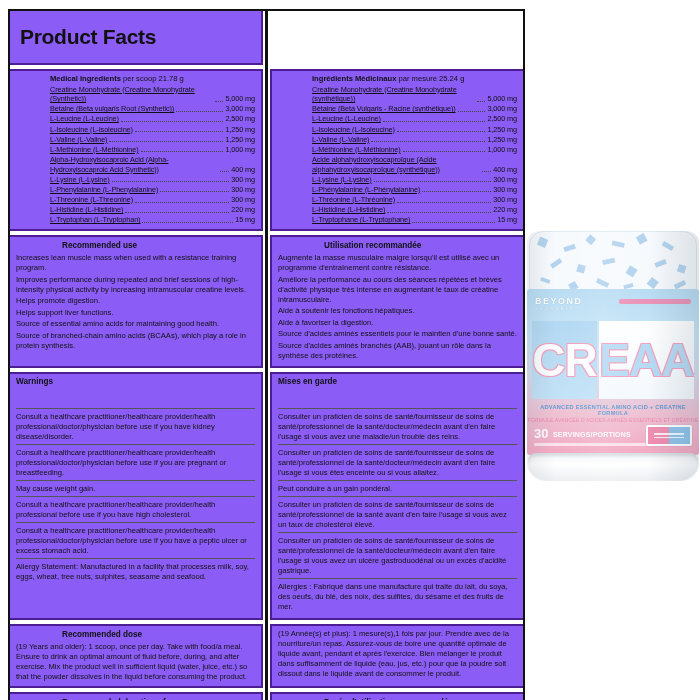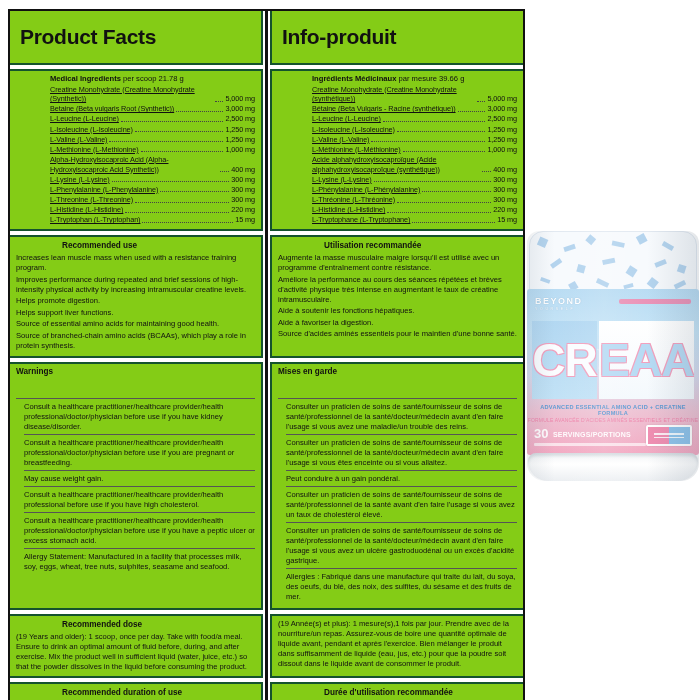--- a/index.html
+++ b/index.html
@@ -5,39 +5,39 @@
   html,body{margin:0;padding:0;}
   body{width:700px;height:700px;position:relative;background:#fff;overflow:hidden;
        font-family:"Liberation Sans",sans-serif;color:#111;-webkit-font-smoothing:antialiased;}
 
   
   .label-table{position:absolute;left:8px;top:9px;width:517px;}
   .label-table .frame{position:absolute;inset:0;border:2px solid #111;pointer-events:none;z-index:3;}
   .label-table .center-divider{position:absolute;top:0;bottom:0;left:50%;width:3px;margin-left:-1.5px;background:#111;z-index:3;}
   .lrow{display:grid;grid-template-columns:1fr 1fr;column-gap:7px;margin-bottom:4px;}
   .lrow:last-child{margin-bottom:0;}
-  .box{border:2px solid #14532d;background:#84cc16;padding:3px 6px 4px;box-sizing:border-box;
+  .box{border:2px solid #4c1d95;background:#8b5cf6;padding:3px 6px 4px;box-sizing:border-box;
        font-size:7.6px;line-height:1.32;}
   .box .sec-title{font-weight:bold;font-size:8.2px;margin:1px 0 1px;padding-left:46px;}
   .hdr-box{padding:6px 10px;display:flex;align-items:center;min-height:56px;}
   .hdr-title{font-weight:bold;font-size:21px;letter-spacing:-0.3px;}
 
   
   .ing-unit{font-weight:normal;}
   .ing-row{display:flex;align-items:flex-end;font-size:7.3px;letter-spacing:-0.1px;margin:0.5px 0;}
   .ing-name{max-width:82%;text-decoration:underline;}
   .ing-leader{flex:1 1 8px;min-width:8px;border-bottom:1px dotted #444;margin:0 2px 2px 2px;}
   .ing-val{white-space:nowrap;}
 
   
   .para{margin:0 0 1.5px;}
 
   
   .w-title{font-weight:bold;font-size:8.2px;padding-bottom:20px;border-bottom:1px solid #555;}
-  .w-item{padding:2.5px 0;margin-left:8px;}
+  .w-item{padding:2.5px 0;}
   .w-item + .w-item{border-top:1px solid #555;}
 
   .min-ing{min-height:116px;padding-left:40px;} .min-use{min-height:111px;} .min-warn{min-height:178px;}
   .min-dose{min-height:64px;} .min-dur{min-height:29px;}
 
   
   .tub{position:absolute;left:527px;top:231px;width:172px;height:250px;}
   .tub-shade{position:absolute;inset:0;border-radius:12px 12px 18px 18px;z-index:5;pointer-events:none;
      background:linear-gradient(90deg,rgba(70,90,110,.10),rgba(255,255,255,0) 16%,rgba(255,255,255,.12) 45%,rgba(255,255,255,0) 70%,rgba(60,80,100,.14));}
   .tub-lid{position:absolute;top:0;left:2px;right:2px;height:62px;background:#f7fafd;
@@ -79,23 +79,20 @@
 <body>
 
 <div class="label-table">
   <div class="frame"></div>
   <div class="center-divider"></div>
 
   <div class="lrow">
     <div class="box hdr-box">
       <span class="hdr-title">Product Facts</span>
     </div>
-    <div class="box hdr-box">
-      <span class="hdr-title">Info-produit</span>
-    </div>
   </div>
 
   <div class="lrow">
     <div class="box min-ing">
       <div>
         <b>Medical Ingredients</b>
         <span class="ing-unit">per scoop 21.78 g</span>
       </div>
       <div>
 
@@ -168,21 +165,21 @@
           <div class="ing-row">
             <span class="ing-name">L-Tryptophan (L-Tryptophan)</span>
             <span class="ing-leader"></span>
             <span class="ing-val">15 mg</span>
           </div>
         </div>
     </div>
     <div class="box min-ing">
       <div>
         <b>Ingrédients Médicinaux</b>
-        <span class="ing-unit">par mesure 39.66 g</span>
+        <span class="ing-unit">par mesure 25.24 g</span>
       </div>
       <div>
 
           <div class="ing-row">
             <span class="ing-name">Creatine Monohydrate (Creatine Monohydrate (synthétique))</span>
             <span class="ing-leader"></span>
             <span class="ing-val">5,000 mg</span>
           </div>
 
           <div class="ing-row">
@@ -269,20 +266,21 @@
     </div>
     <div class="box min-use">
       <div class="sec-title">Utilisation recommandée</div>
       <div>
 
       <div class="para">Augmente la masse musculaire maigre lorsqu'il est utilisé avec un programme d'entraînement contre résistance.</div>
           <div class="para">Améliore la performance au cours des séances répétées et brèves d'activité physique très intense en augmentant le taux de créatine intramusculaire.</div>
           <div class="para">Aide à soutenir les fonctions hépatiques.</div>
           <div class="para">Aide à favoriser la digestion.</div>
           <div class="para">Source d'acides aminés essentiels pour le maintien d'une bonne santé.</div>
+          <div class="para">Source d'acides aminés branchés (AAB), jouant un rôle dans la synthèse des protéines.</div>
         </div>
     </div>
   </div>
 
   <div class="lrow">
     <div class="box min-warn">
       <div class="w-title">Warnings</div>
       <div>
 
       <div class="w-item">Consult a healthcare practitioner/healthcare provider/health professional/doctor/physician before use if you have kidney disease/disorder.</div>

